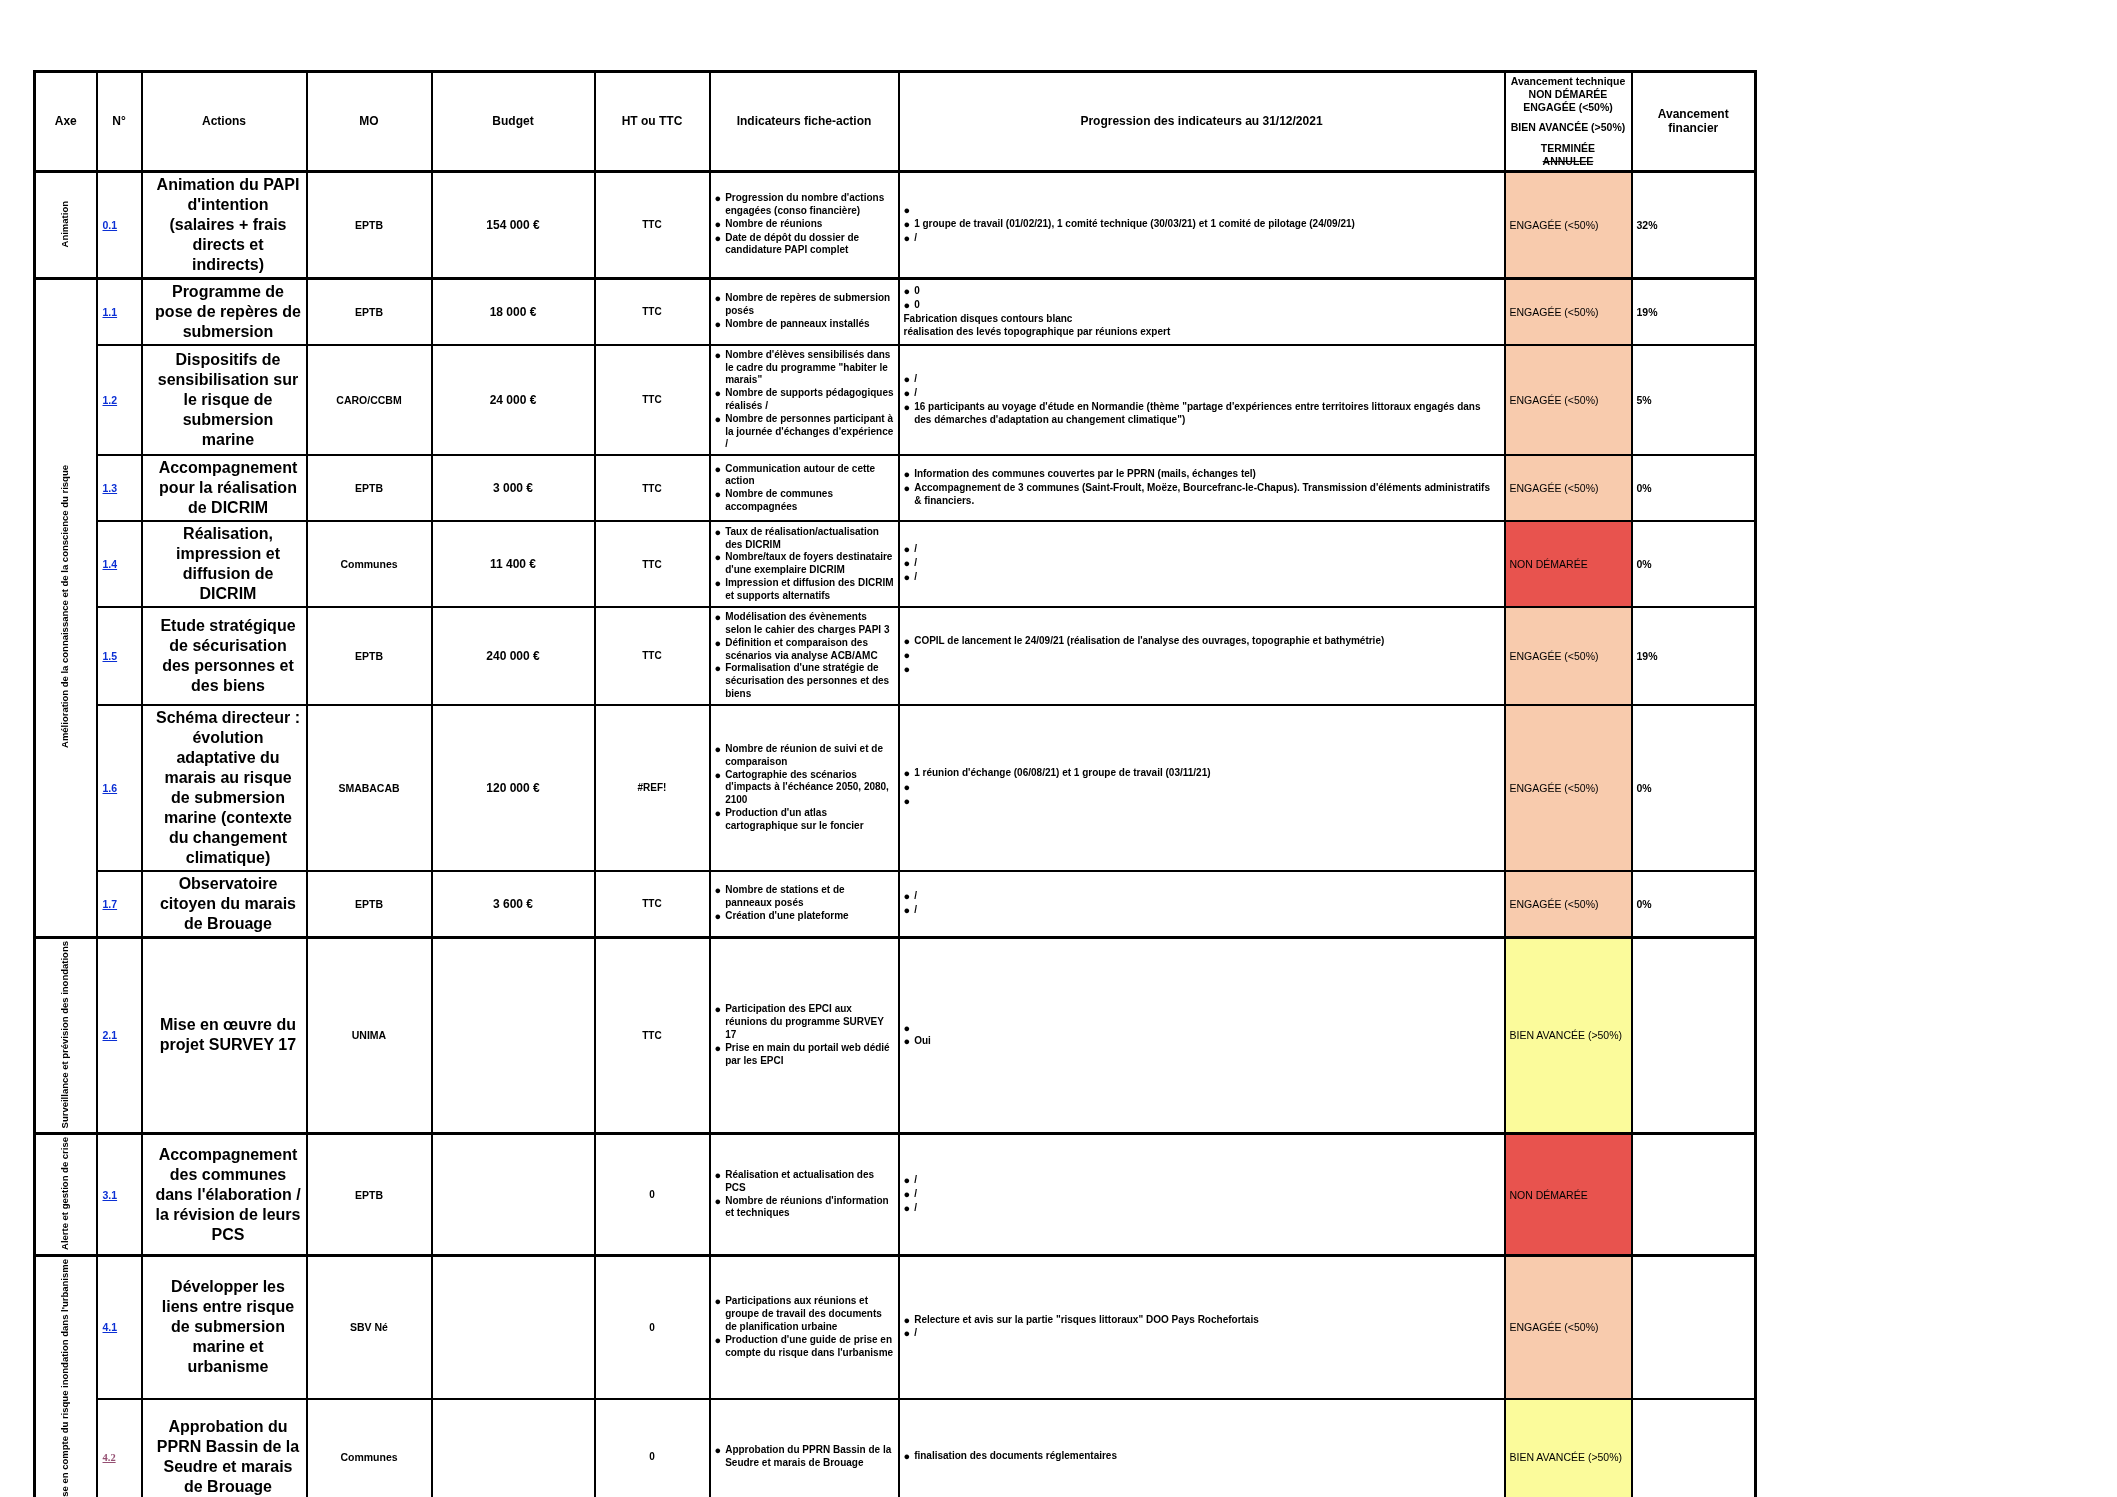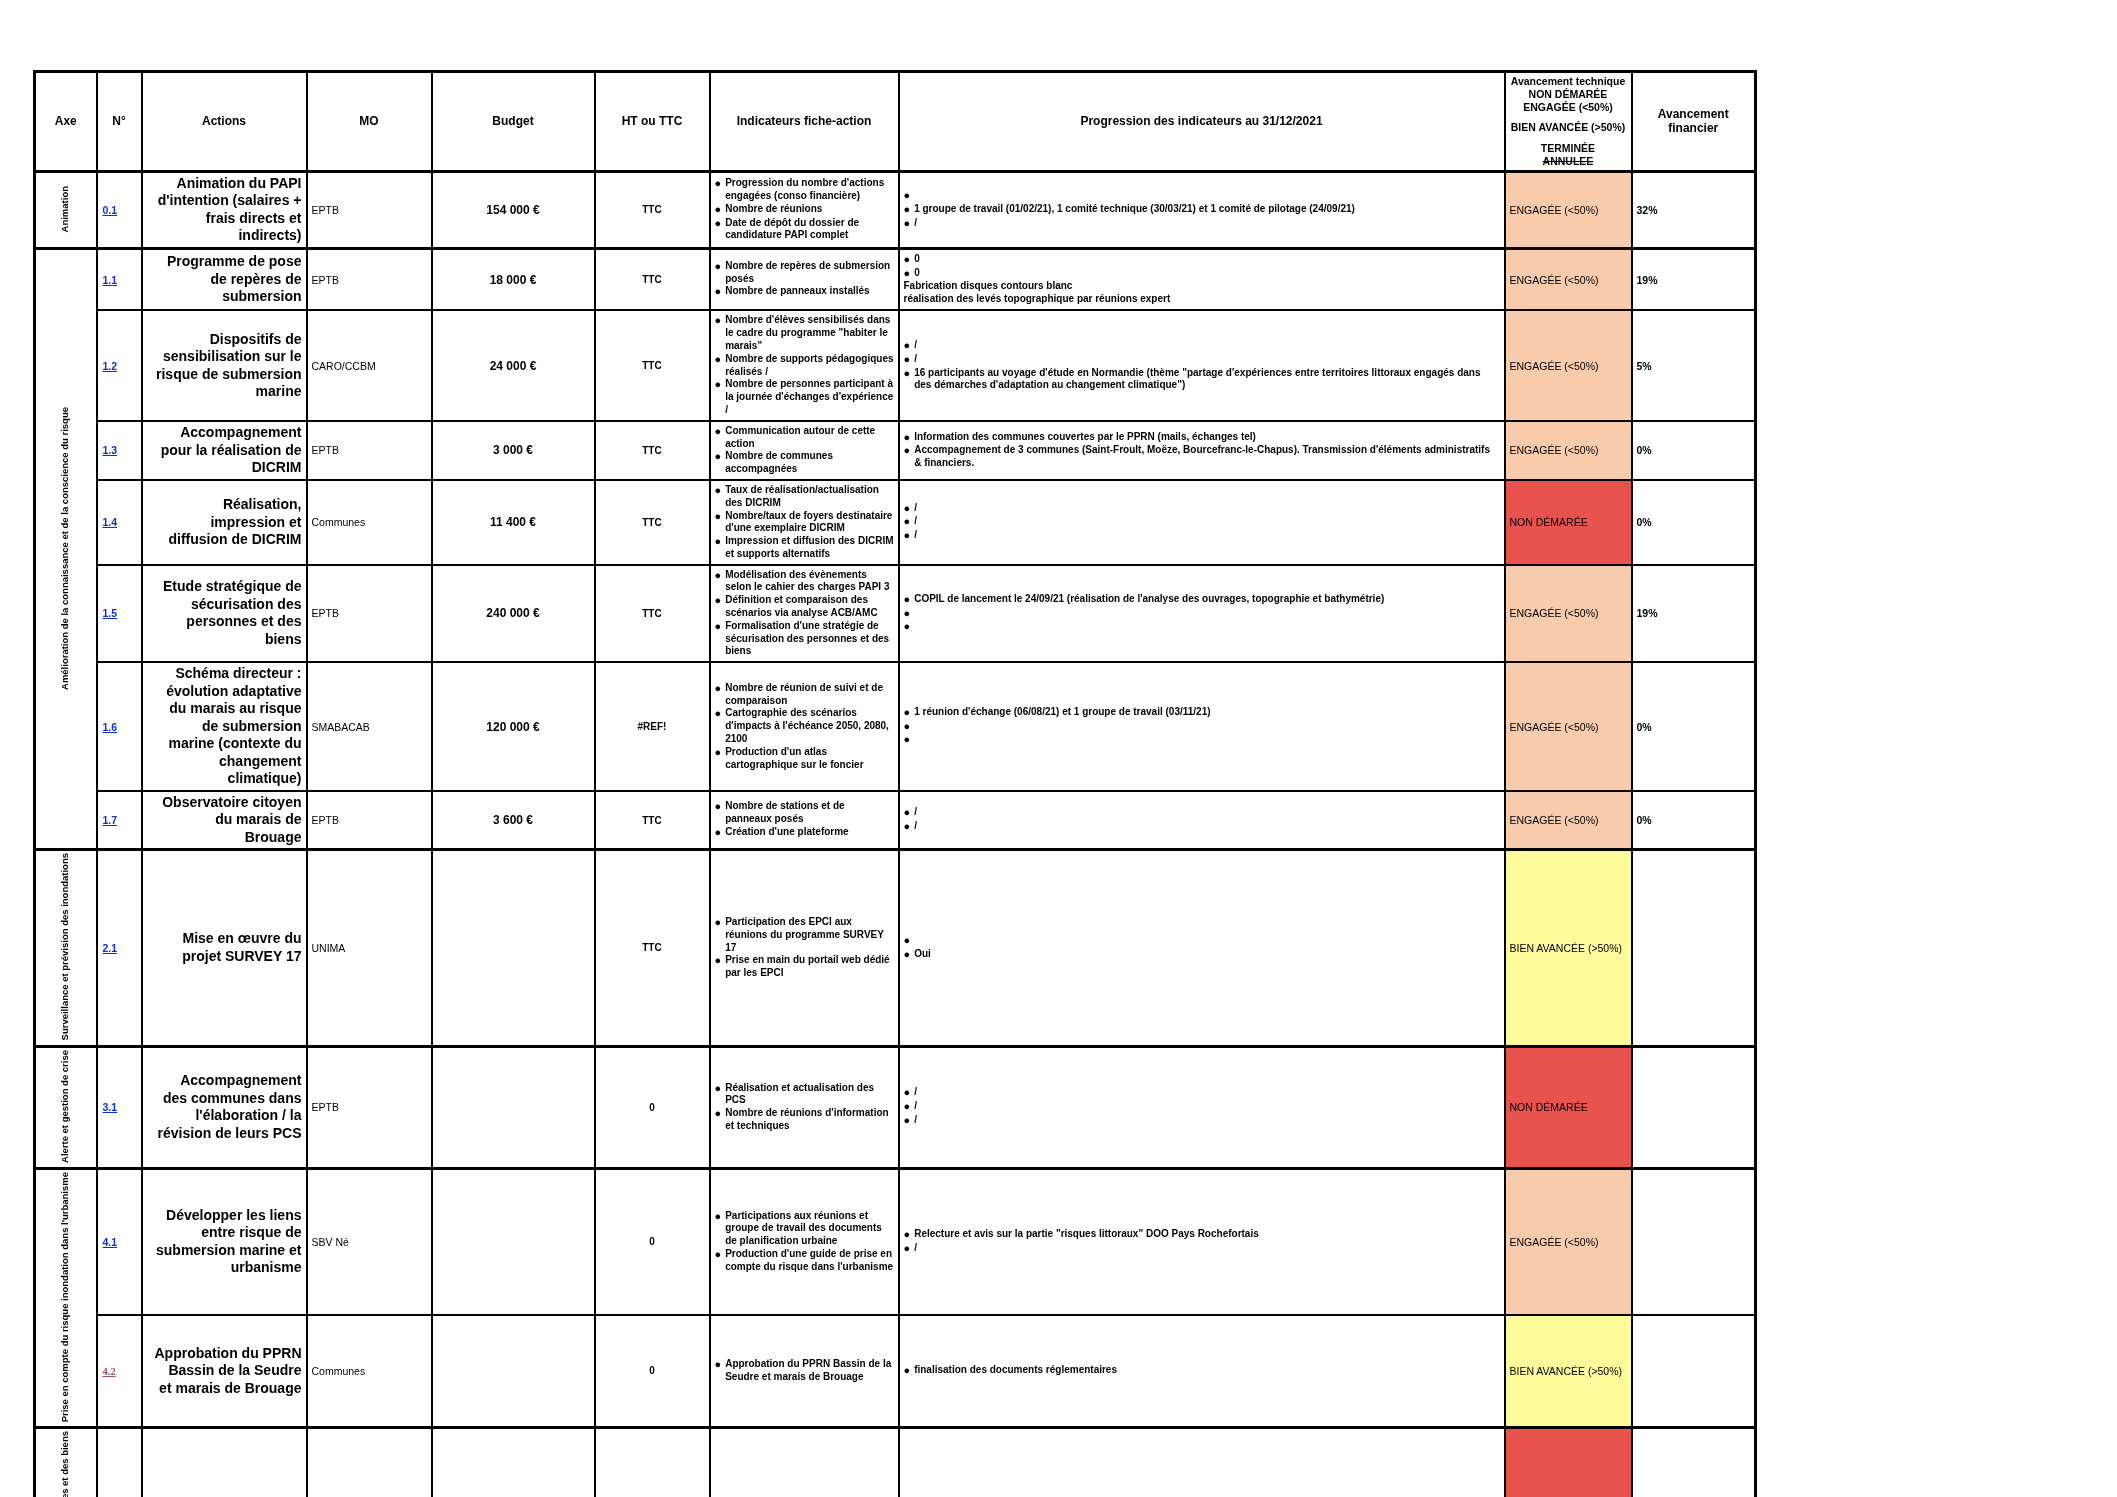--- a/index.html
+++ b/index.html
@@ -13,22 +13,22 @@
   th.tech-h{font-size:10.5px;padding:2px 2px;}
   th.tech-h .thl{line-height:1.25;}
   th.tech-h .sp{margin-top:7px;}
   th.tech-h .st{text-decoration:line-through;}
   td.axe{font-size:9.5px;font-weight:700;text-align:center;padding:2px 1px;}
   td.axe .vtxt{writing-mode:vertical-rl;transform:rotate(180deg);margin:0 auto;
                line-height:1.15;max-height:100%;display:inline-block;}
   td.num{font-size:10.5px;text-align:left;vertical-align:middle;padding-left:5px;margin-left:13px;}
   .numlink{color:#0b2fd4;font-weight:700;text-decoration:underline;cursor:pointer;}
   .numlink.visited{color:#954F72;font-family:Liberation Serif, serif;}
-  td.act{font-size:14px;font-weight:700;text-align:right;line-height:1.25;padding-left:12px;}
-  td.mo{font-size:10.5px;font-weight:400;text-align:left;vertical-align:middle;}
+  td.act{font-size:16px;font-weight:700;text-align:center;line-height:1.25;padding-left:12px;}
+  td.mo{font-size:10.5px;font-weight:700;text-align:center;vertical-align:middle;}
   td.bud{font-size:12px;font-weight:700;text-align:center;}
   td.ht{font-size:10px;font-weight:700;text-align:center;}
   td.ind,td.prog{font-size:10px;font-weight:700;text-align:left;line-height:1.28;padding:3px 4px;}
   .ln{display:flex;align-items:flex-start;}
   .ln .t{min-height:13px;}
   .blt{flex:0 0 auto;margin-right:4px;}
   .blt::before{content:"●";font-size:11px;line-height:1.2;}
   td.tech{font-size:10.5px;font-weight:400;text-align:left;padding-left:4px;}
   td.fin{font-size:10.5px;font-weight:700;text-align:left;padding-left:4px;}
 </style>

